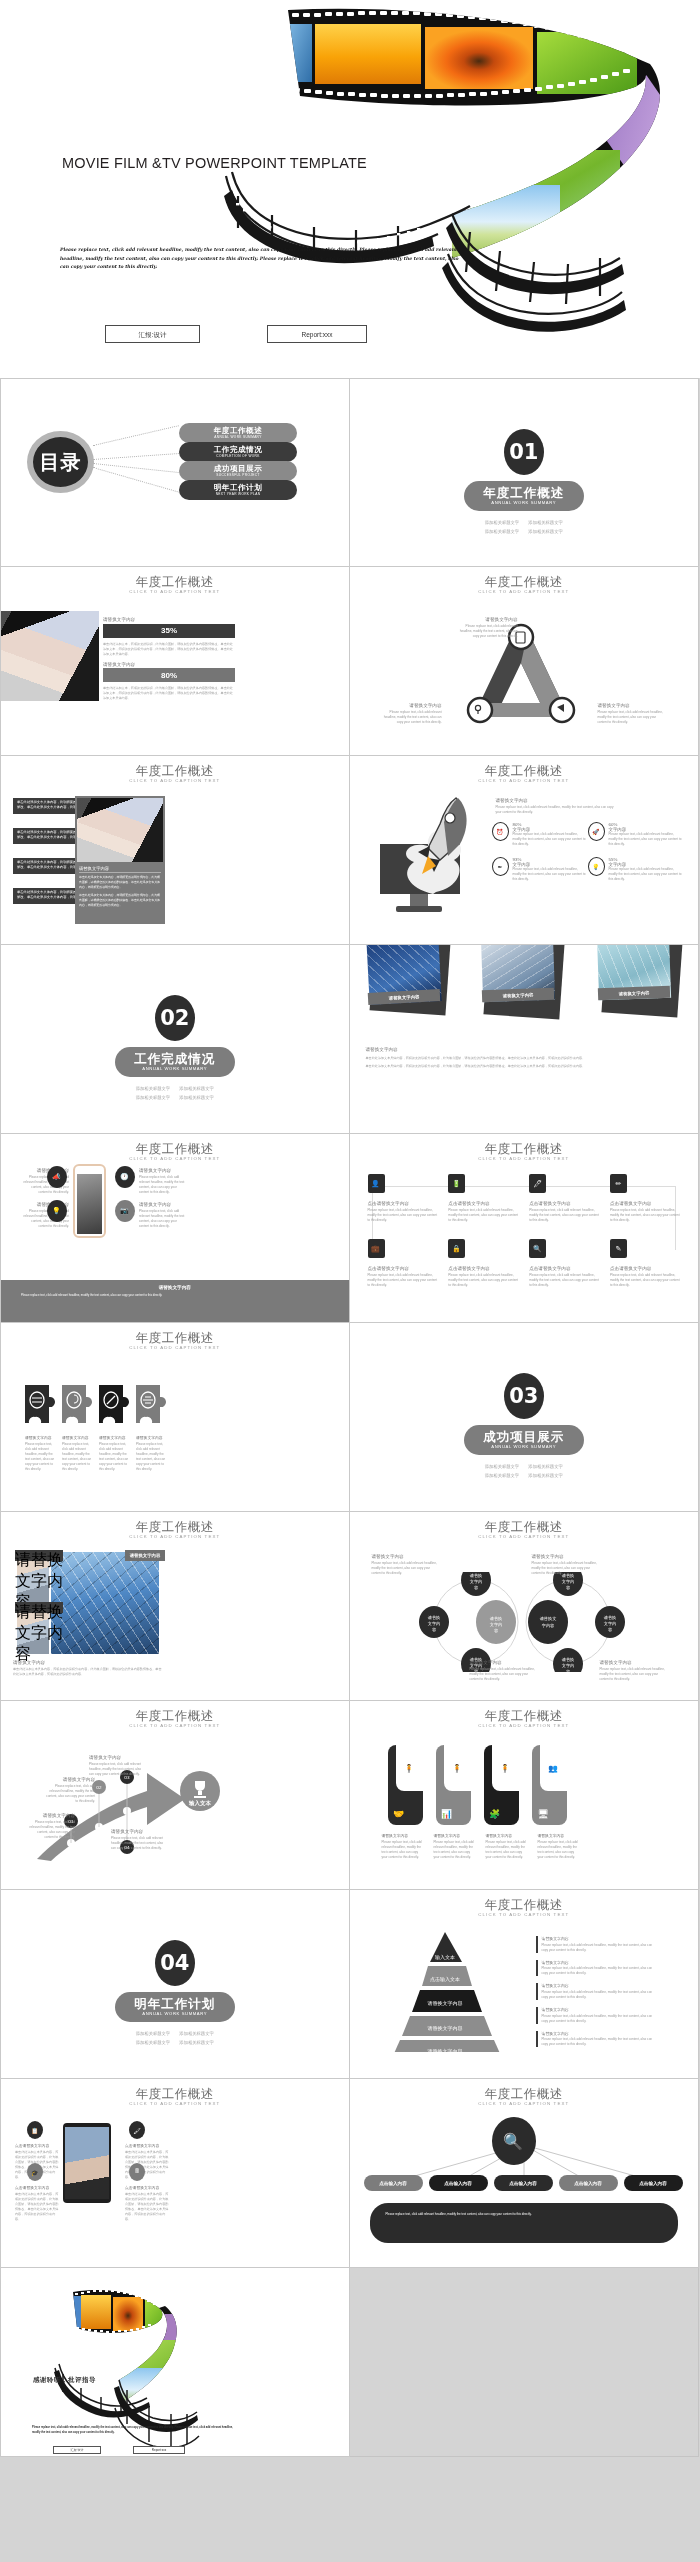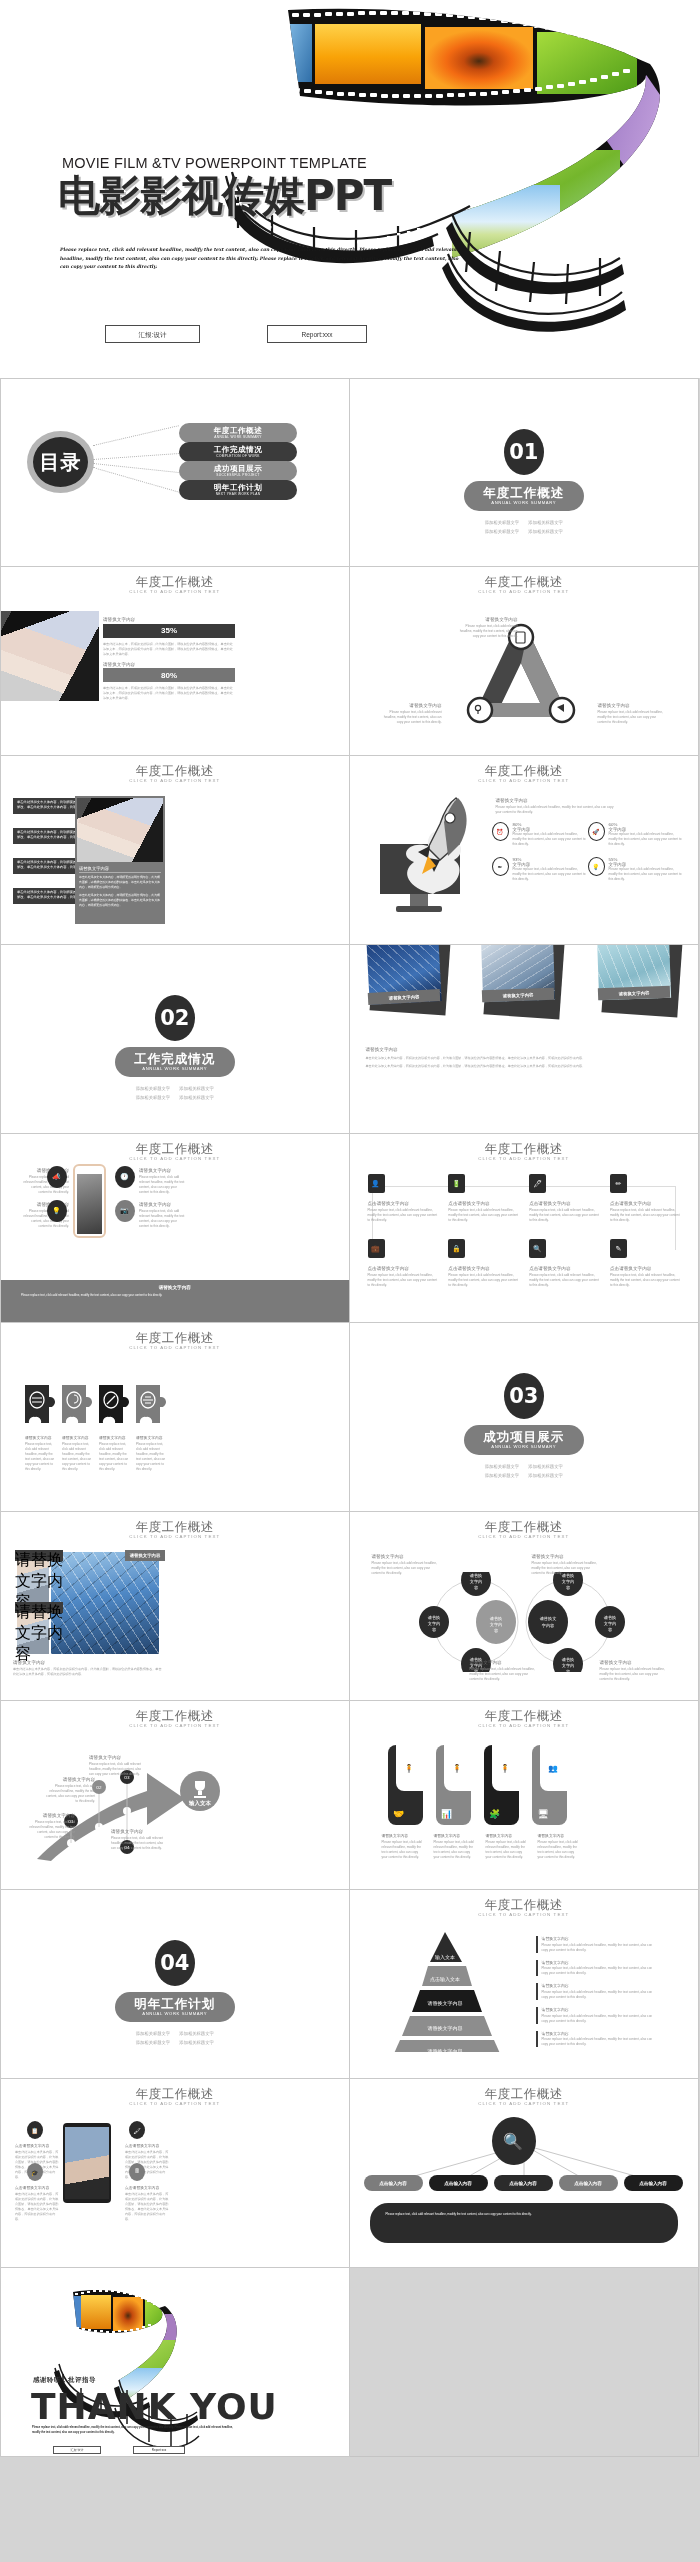--- a/index.html
+++ b/index.html
@@ -355,21 +355,20 @@
           <path d="M568 264 L 566 304"></path>
         <path d="M600 258 L 600 296"></path>
       </g>
       <path d="M452 222 C 462 248, 480 266, 512 276 C 558 290, 602 278, 622 264 L 624 274
                C 600 290, 556 302, 508 288 C 474 277, 456 256, 446 228 Z" fill="#161616"></path>
       <path d="M448 262 C 458 288, 476 306, 508 316 C 556 330, 604 316, 624 300 L 626 310
                C 602 326, 554 340, 506 326 C 472 315, 452 294, 442 268 Z" fill="#161616"></path>
     </svg>
 
     <div class="cover-sub">MOVIE FILM &amp;TV POWERPOINT TEMPLATE</div>
-    <div class="cover-title">电影影视传媒PPT</div>
     <div class="cover-desc">Please replace text, click add relevant headline, modify the text content, also can copy your content to this directly. Please replace text, click add relevant headline, modify the text content, also can copy your content to this directly. Please replace text, click add relevant headline, modify the text content, also can copy your content to this directly.</div>
     <div class="cover-btn b1">汇报:设计</div>
     <div class="cover-btn b2">Report:xxx</div>
   </div>
 
   <div class="grid">
 
     <div class="row">
 
       <div class="slide">
@@ -1110,21 +1109,20 @@
             <path d="M114 140 C 118 158, 132 172, 152 178 C 174 184, 190 176, 198 168"></path>
             <path d="M126 122 v34"></path>
               <path d="M148 138 v36"></path>
               <path d="M170 146 v34"></path>
               <path d="M186 146 v30"></path>
           </g>
           <path d="M118 118 C 122 134, 134 148, 152 154 C 172 160, 188 153, 196 147 L 197 152
                    C 186 162, 168 168, 148 161 C 128 154, 117 139, 113 120 Z" fill="#161616"></path>
         </svg>
         <div class="ty-small">感谢聆听，批评指导</div>
-        <div class="ty-big">THANK YOU</div>
         <div class="ty-desc">Please replace text, click add relevant headline, modify the text content, also can copy your content to this directly. Please replace text, click add relevant headline, modify the text content, also can copy your content to this directly.</div>
         <div class="ty-btn" style="left:52px;top:178px;width:48px;">汇报:设计</div>
         <div class="ty-btn" style="left:132px;top:178px;width:52px;">Report:xxx</div>
       </div>
 
       <div class="slide blank"></div>
     </div>
 
   </div>
 </div>

